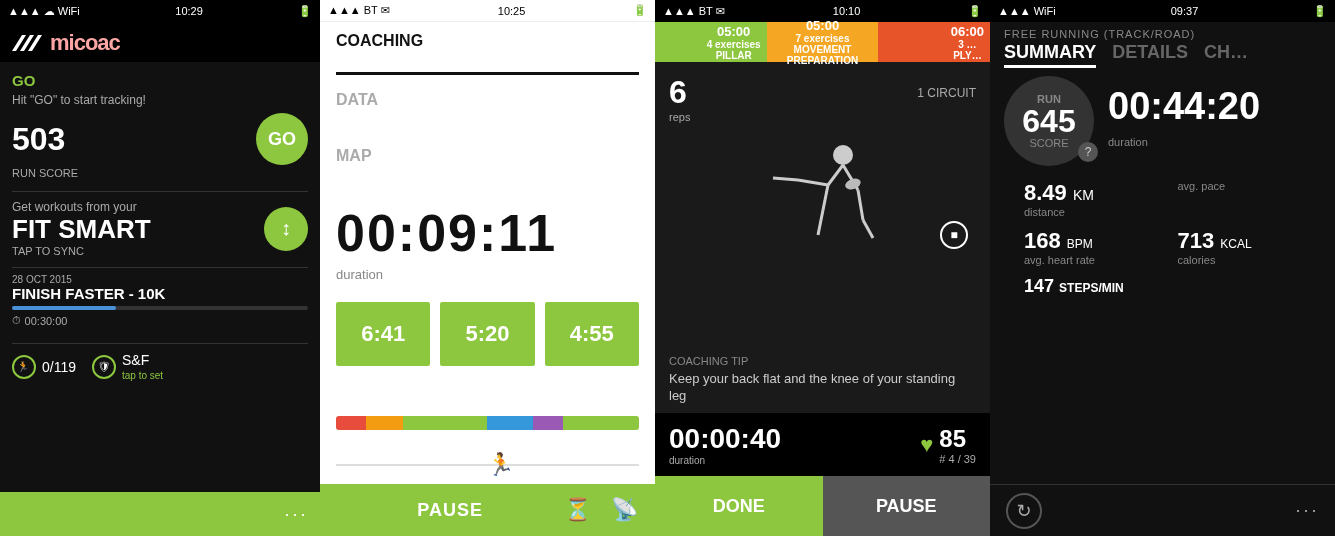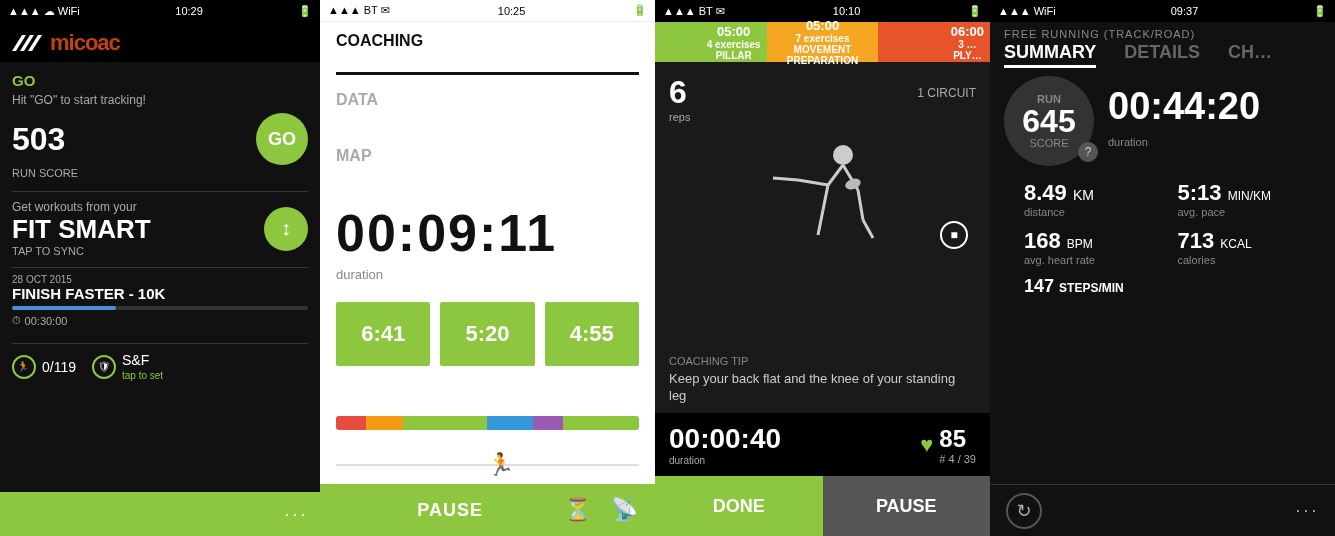--- a/index.html
+++ b/index.html
@@ -49,21 +49,21 @@
       align-items: center;
       gap: 6px;
     }
     .adidas-stripes {
       width: 32px;
       height: 20px;
     }
     .micoach-text {
       font-size: 22px;
       font-weight: bold;
-      color: #c2410c;
+      color: #fca5a5;
       letter-spacing: -1px;
     }
     .panel1 .content {
       padding: 10px 12px;
       flex: 1;
       overflow: hidden;
     }
     .go-label {
       color: #8dc63f;
       font-size: 15px;
@@ -493,21 +493,21 @@
       height: 22px;
     }
     .free-running-label {
       font-size: 11px;
       color: #888;
       padding: 6px 14px 2px;
       letter-spacing: 1px;
     }
     .summary-tabs {
       display: flex;
-      gap: 28px;
+      gap: 16px;
       padding: 0 14px 8px;
     }
     .sum-tab {
       font-size: 18px;
       font-weight: bold;
       cursor: pointer;
     }
     .sum-tab.active { color: #fff; border-bottom: 3px solid #fff; padding-bottom: 2px; }
     .sum-tab.inactive { color: #666; }
     .summary-body {
@@ -838,24 +838,20 @@
     </div>
     <div class="metrics-grid">
       <div class="metric-item">
         <div class="metric-val">
           <span>8.49</span>
           <span class="metric-unit">KM</span>
         </div>
         <div class="metric-label">distance</div>
       </div>
       <div class="metric-item">
-        <div class="metric-val">
-          <span>5:13</span>
-          <span class="metric-unit" style="font-size:12px;">MIN/KM</span>
-        </div>
         <div class="metric-label">avg. pace</div>
       </div>
       <div class="metric-item">
         <div class="metric-val">
           <span>168</span>
           <span class="metric-unit" style="font-size:12px;">BPM</span>
         </div>
         <div class="metric-label">avg. heart rate</div>
       </div>
       <div class="metric-item">

